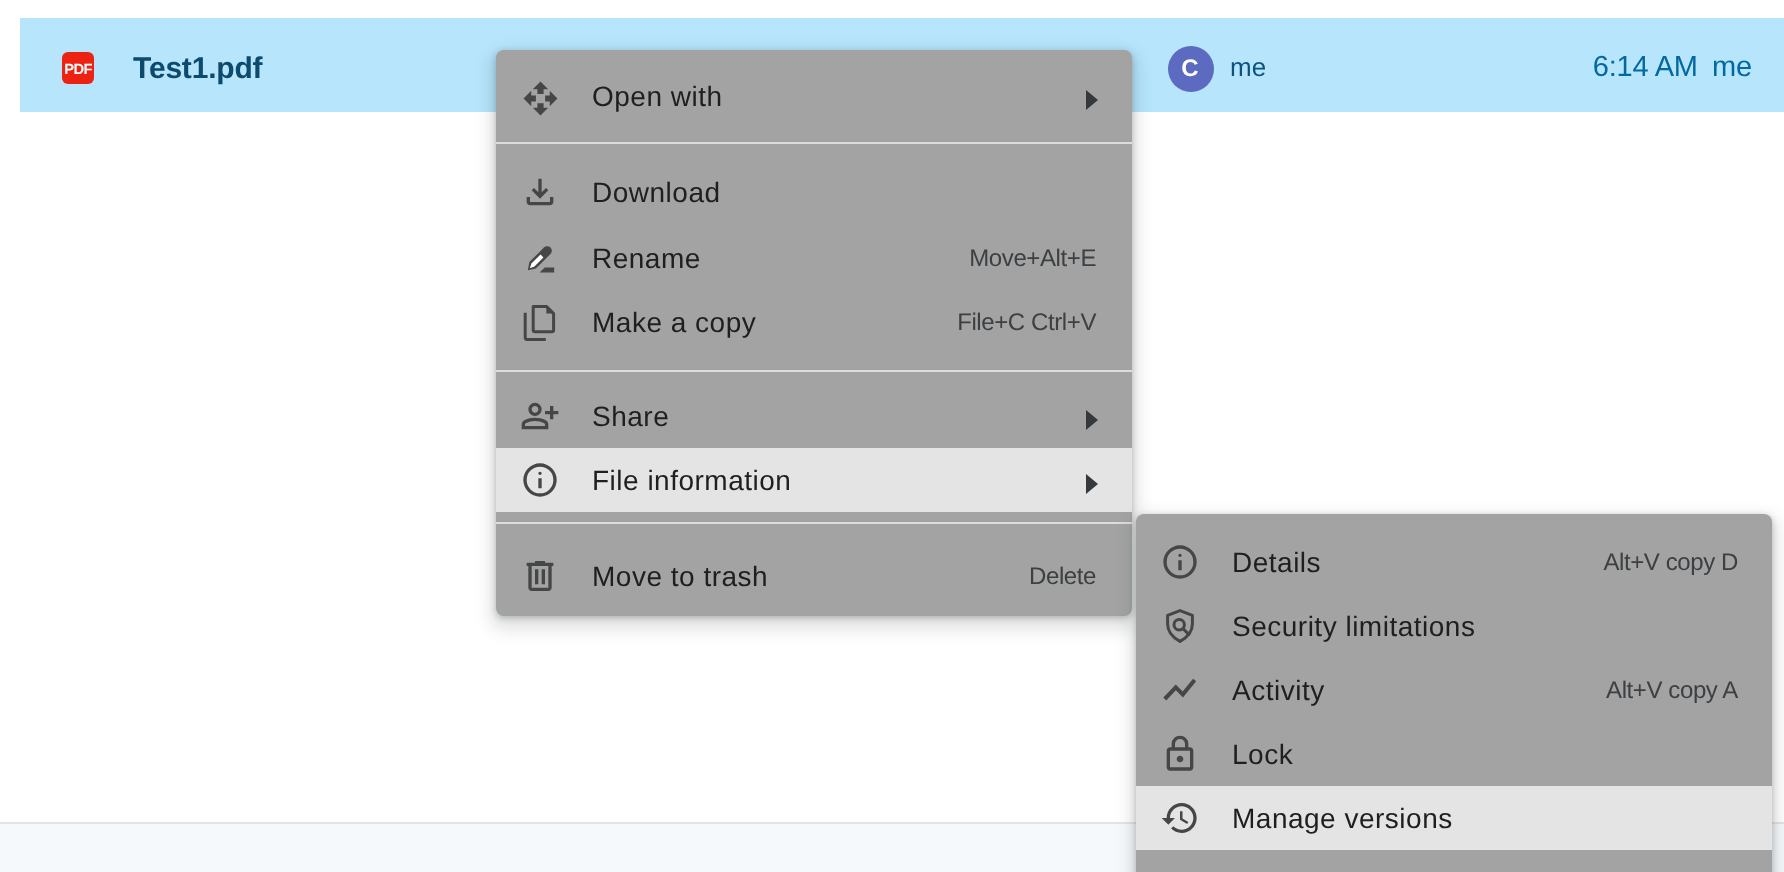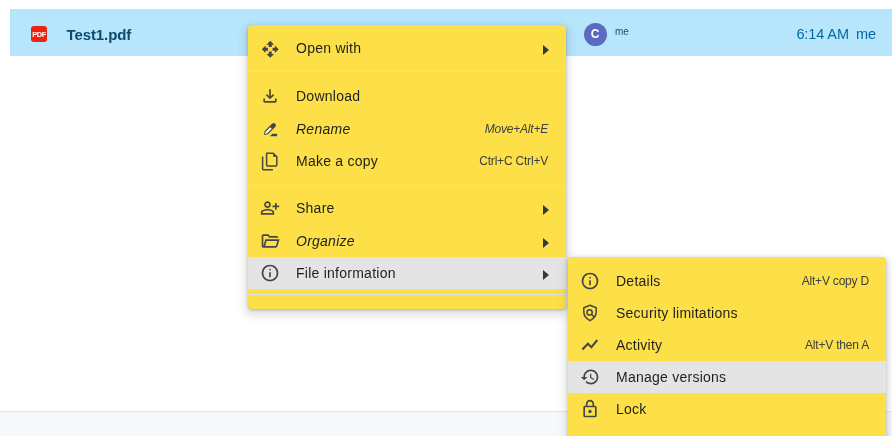--- a/index.html
+++ b/index.html
@@ -6,41 +6,41 @@
   html,body { width:892px; height:436px; overflow:hidden; background:#fff;
     font-family:"Liberation Sans", sans-serif; position:relative; }
   .filerow { position:absolute; left:10px; right:0; top:9px; height:47px;
     background:#b6e5fc; }
   .fname { position:absolute; left:56.5px; top:16.5px; font-size:15px; font-weight:700; letter-spacing:-0.1px;
     color:#0c4a6e; }
   .pdficon { position:absolute; left:21px; top:17px; }
   .avatar { position:absolute; left:573.5px; top:14px; width:23px; height:23px;
     border-radius:50%; background:#5c6bc0; color:#fff; font-size:12px; font-weight:700;
     text-align:center; line-height:23px; }
-  .melbl { position:absolute; left:605px; top:17px; font-size:10px; color:#0d527c; }
+  .melbl { position:absolute; left:605px; top:17px; font-size:13px; color:#0d527c; }
   .timelbl { position:absolute; right:16px; top:17px; font-size:14.5px; letter-spacing:-0.1px; color:#0369a1; }
   .botline { position:absolute; left:0; top:411px; width:892px; height:1px; background:#e1e5ea; }
   .botarea { position:absolute; left:0; top:412px; width:892px; height:24px; background:#f6f9fc; }
 
-  .menu { position:absolute; background:#fde047; border-radius:4px;
+  .menu { position:absolute; background:#a3a3a3; border-radius:4px;
     box-shadow:0 1px 3px rgba(60,64,67,.3), 0 4px 8px 3px rgba(60,64,67,.15); }
   .mainmenu { left:248px; top:25px; width:318px; padding:7px 0 4px 0; }
   .submenu { left:568px; top:257px; width:318px; padding:8px 0 18px 0; }
   .mi { position:relative; height:32px; }
   .mi.hl { background:#e4e4e4; }
   .mi .ic { position:absolute; left:12px; top:6px; width:20px; height:20px; }
   .mi .lbl { position:absolute; left:48px; top:50%; transform:translateY(-50%);
     font-size:14px; color:#1f1f1f; letter-spacing:0.25px; white-space:nowrap; }
   .mi .sc { position:absolute; right:18px; top:50%; transform:translateY(-50%);
     font-size:12px; color:#3c4043; letter-spacing:-0.2px; }
   .mi .arr { position:absolute; right:17.5px; top:calc(50% + 1.8px); transform:translateY(-50%);
     width:0; height:0; border-left:6px solid #35393c; border-top:5px solid transparent;
     border-bottom:5px solid transparent; }
   .sep1 { height:1px; background:#dadce0; margin:7px 0 8px 0; }
-  .m1 { margin-top:1px;font-style:italic; }
+  .m1 { margin-top:1px; }
   .sep2 { height:1px; background:#dadce0; margin:8px 0 6px 0; }
   .sep3 { height:1px; background:#dadce0; margin:5px 0 10px 0; }
   
 </style>
 </head>
 <body>
 <div class="filerow"></div>
 <div class="botline"></div>
 <div class="botarea"></div>
 
@@ -81,45 +81,45 @@
     <span class="lbl">Rename</span>
       <span class="sc">Move+Alt+E</span>
   </div>
   <div class="mi">
     <svg class="ic" viewBox="0 0 20 20" fill="none" stroke="#444746">
       <path d="M2.6 5.4 V17.9 a0.8 0.8 0 0 0 0.8 0.8 H12.9" stroke-width="1.5" stroke-linejoin="round"></path>
       <path d="M6.6 2.2 H13.2 L16.8 5.8 V14.0 a0.9 0.9 0 0 1 -0.9 0.9 H7.5 a0.9 0.9 0 0 1 -0.9 -0.9 Z" stroke-width="1.5" stroke-linejoin="round"></path>
       <path d="M13.2 2.2 L16.8 5.8 H13.2 Z" fill="#444746" stroke="none"></path>
     </svg>
     <span class="lbl">Make a copy</span>
-      <span class="sc">Ctrl+C Ctrl+V</span>
+      <span class="sc">File+C Ctrl+V</span>
   </div>
   <div class="sep2"></div>
   <div class="mi">
     <svg class="ic" viewBox="0 -960 960 960" fill="#444746">
         <path d="M720-400v-120H600v-80h120v-120h80v120h120v80H800v120h-80Zm-360-80q-66 0-113-47t-47-113q0-66 47-113t113-47q66 0 113 47t47 113q0 66-47 113t-113 47ZM40-160v-112q0-34 17.5-62.5T104-378q62-31 126-46.5T360-440q66 0 130 15.5T616-378q29 15 46.5 43.5T680-272v112H40Zm80-80h480v-32q0-11-5.5-20T580-306q-54-27-109-40.5T360-360q-56 0-111 13.5T140-306q-9 5-14.5 14t-5.5 20v32Zm240-320q33 0 56.5-23.5T440-640q0-33-23.5-56.5T360-720q-33 0-56.5 23.5T280-640q0 33 23.5 56.5T360-560Zm0-80Zm0 400Z"></path>
       </svg>
     <span class="lbl">Share</span>
-      <span class="arr"></span>
-  </div>
-  <div class="mi m1">
-    <svg class="ic" viewBox="0 -960 960 960" fill="#444746">
-        <path d="M160-160q-33 0-56.5-23.5T80-240v-480q0-33 23.5-56.5T160-800h240l80 80h320q33 0 56.5 23.5T880-640H447l-80-80H160v480l96-320h684L837-217q-8 26-29.5 41.5T760-160H160Zm84-80h516l72-240H316l-72 240Zm0 0 72-240-72 240Zm-84-400v-80 80Z"></path>
-      </svg>
-    <span class="lbl">Organize</span>
       <span class="arr"></span>
   </div>
   <div class="mi hl">
     <svg class="ic" viewBox="0 -960 960 960" fill="#444746">
         <path d="M440-280h80v-240h-80v240Zm40-320q17 0 28.5-11.5T520-640q0-17-11.5-28.5T480-680q-17 0-28.5 11.5T440-640q0 17 11.5 28.5T480-600Zm0 520q-83 0-156-31.5T197-197q-54-54-85.5-127T80-480q0-83 31.5-156T197-763q54-54 127-85.5T480-880q83 0 156 31.5T763-763q54 54 85.5 127T880-480q0 83-31.5 156T763-197q-54 54-127 85.5T480-80Zm0-80q134 0 227-93t93-227q0-134-93-227t-227-93q-134 0-227 93t-93 227q0 134 93 227t227 93Zm0-320Z"></path>
       </svg>
     <span class="lbl">File information</span>
       <span class="arr"></span>
   </div>
   <div class="sep3"></div>
+  <div class="mi">
+    <svg class="ic" viewBox="0 -960 960 960" fill="#444746">
+        <path d="M280-120q-33 0-56.5-23.5T200-200v-520h-40v-80h200v-40h240v40h200v80h-40v520q0 33-23.5 56.5T680-120H280Zm400-600H280v520h400v-520ZM360-280h80v-360h-80v360Zm160 0h80v-360h-80v360ZM280-720v520-520Z"></path>
+      </svg>
+    <span class="lbl">Move to trash</span>
+      <span class="sc">Delete</span>
+  </div>
 </div>
 
 <div class="menu submenu">
   <div class="mi">
     <svg class="ic" viewBox="0 -960 960 960" fill="#444746">
         <path d="M440-280h80v-240h-80v240Zm40-320q17 0 28.5-11.5T520-640q0-17-11.5-28.5T480-680q-17 0-28.5 11.5T440-640q0 17 11.5 28.5T480-600Zm0 520q-83 0-156-31.5T197-197q-54-54-85.5-127T80-480q0-83 31.5-156T197-763q54-54 127-85.5T480-880q83 0 156 31.5T763-763q54 54 85.5 127T880-480q0 83-31.5 156T763-197q-54 54-127 85.5T480-80Zm0-80q134 0 227-93t93-227q0-134-93-227t-227-93q-134 0-227 93t-93 227q0 134 93 227t227 93Zm0-320Z"></path>
       </svg>
     <span class="lbl">Details</span>
       <span class="sc" style="right:17px;">Alt+V copy D</span>
   </div>
@@ -129,27 +129,27 @@
       <circle cx="9.6" cy="9.4" r="2.6" stroke-width="1.5"></circle>
       <path d="M11.5 11.3 L14.4 14.2" stroke-width="1.5" stroke-linecap="round"></path>
     </svg>
     <span class="lbl">Security limitations</span>
   </div>
   <div class="mi">
     <svg class="ic" viewBox="0 0 20 20" fill="none" stroke="#444746">
       <path d="M2.4 14.5 L7.9 8.7 L11.4 12.2 L17.3 5.0" stroke-width="2" stroke-linejoin="miter"></path>
     </svg>
     <span class="lbl">Activity</span>
-      <span class="sc" style="right:17px;">Alt+V then A</span>
+      <span class="sc" style="right:17px;">Alt+V copy A</span>
+  </div>
+  <div class="mi">
+    <svg class="ic" viewBox="0 -960 960 960" fill="#444746">
+        <path d="M240-80q-33 0-56.5-23.5T160-160v-400q0-33 23.5-56.5T240-640h40v-80q0-83 58.5-141.5T480-920q83 0 141.5 58.5T680-720v80h40q33 0 56.5 23.5T800-560v400q0 33-23.5 56.5T720-80H240Zm0-80h480v-400H240v400Zm240-120q33 0 56.5-23.5T560-360q0-33-23.5-56.5T480-440q-33 0-56.5 23.5T400-360q0 33 23.5 56.5T480-280ZM360-640h240v-80q0-50-35-85t-85-35q-50 0-85 35t-35 85v80ZM240-160v-400 400Z"></path>
+      </svg>
+    <span class="lbl">Lock</span>
   </div>
   <div class="mi hl">
     <svg class="ic" viewBox="0 0 24 24" fill="#444746">
         <path d="M13 3c-4.97 0-9 4.03-9 9H1l3.89 3.89.07.14L9 12H6c0-3.87 3.13-7 7-7s7 3.13 7 7-3.13 7-7 7c-1.93 0-3.68-.79-4.94-2.06l-1.42 1.42C8.27 19.99 10.51 21 13 21c4.97 0 9-4.03 9-9s-4.03-9-9-9zm-1 5v5l4.28 2.54.72-1.21-3.5-2.08V8H12z"></path>
       </svg>
     <span class="lbl">Manage versions</span>
   </div>
-  <div class="mi">
-    <svg class="ic" viewBox="0 -960 960 960" fill="#444746">
-        <path d="M240-80q-33 0-56.5-23.5T160-160v-400q0-33 23.5-56.5T240-640h40v-80q0-83 58.5-141.5T480-920q83 0 141.5 58.5T680-720v80h40q33 0 56.5 23.5T800-560v400q0 33-23.5 56.5T720-80H240Zm0-80h480v-400H240v400Zm240-120q33 0 56.5-23.5T560-360q0-33-23.5-56.5T480-440q-33 0-56.5 23.5T400-360q0 33 23.5 56.5T480-280ZM360-640h240v-80q0-50-35-85t-85-35q-50 0-85 35t-35 85v80ZM240-160v-400 400Z"></path>
-      </svg>
-    <span class="lbl">Lock</span>
-  </div>
 </div>
 
 </body></html>

